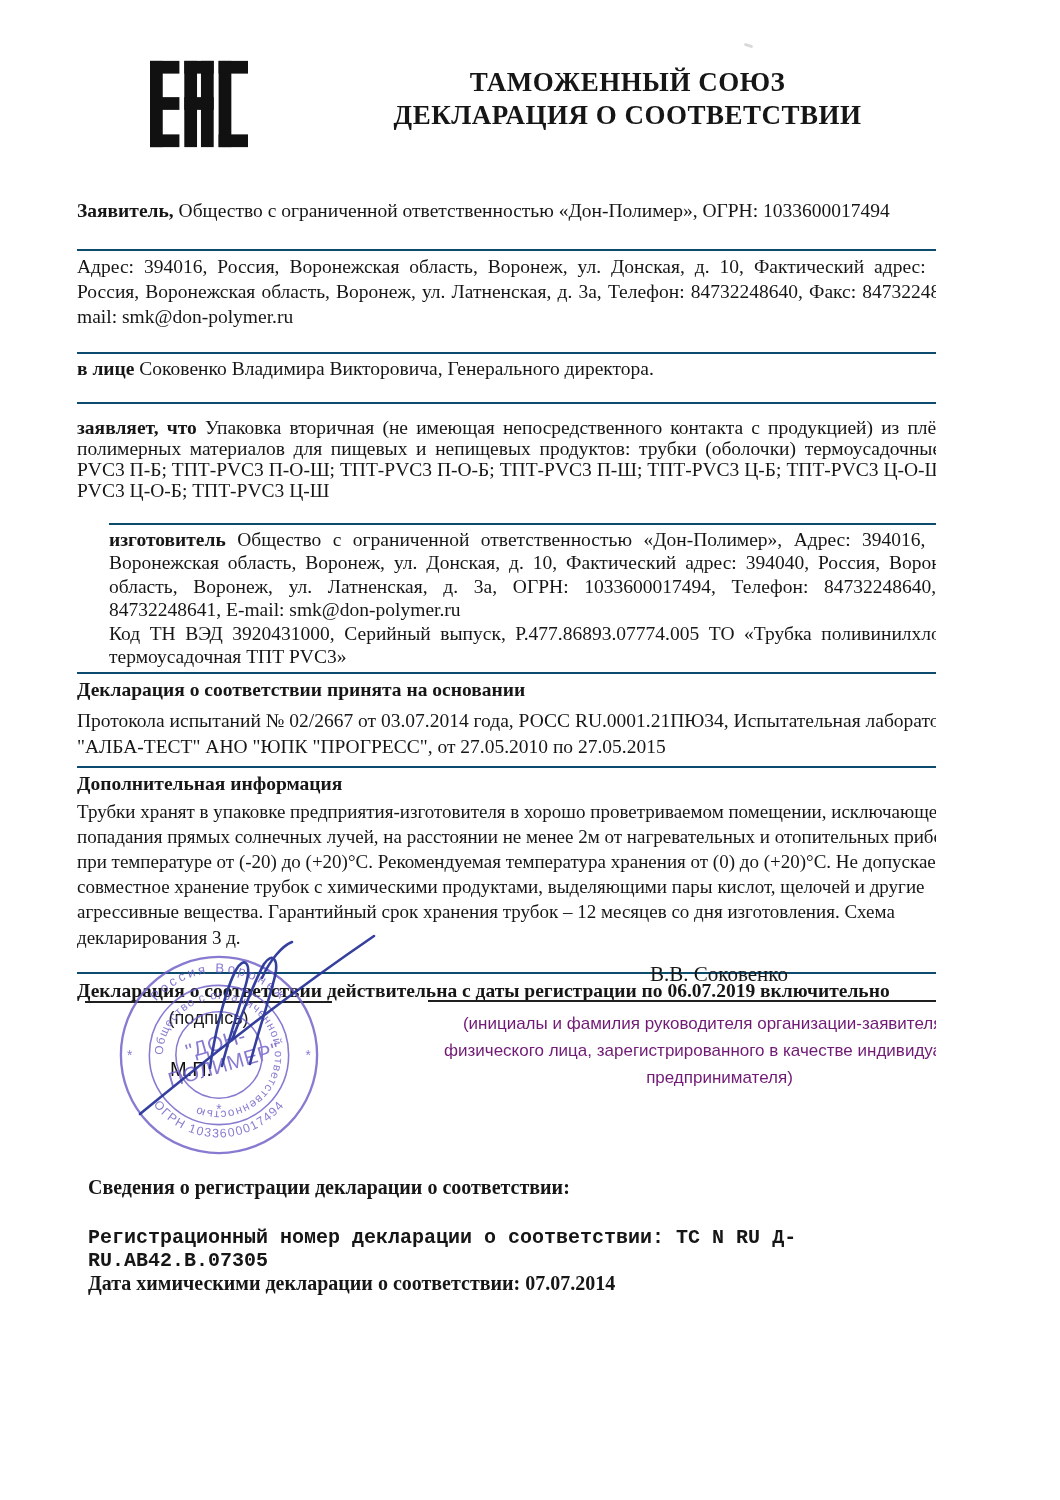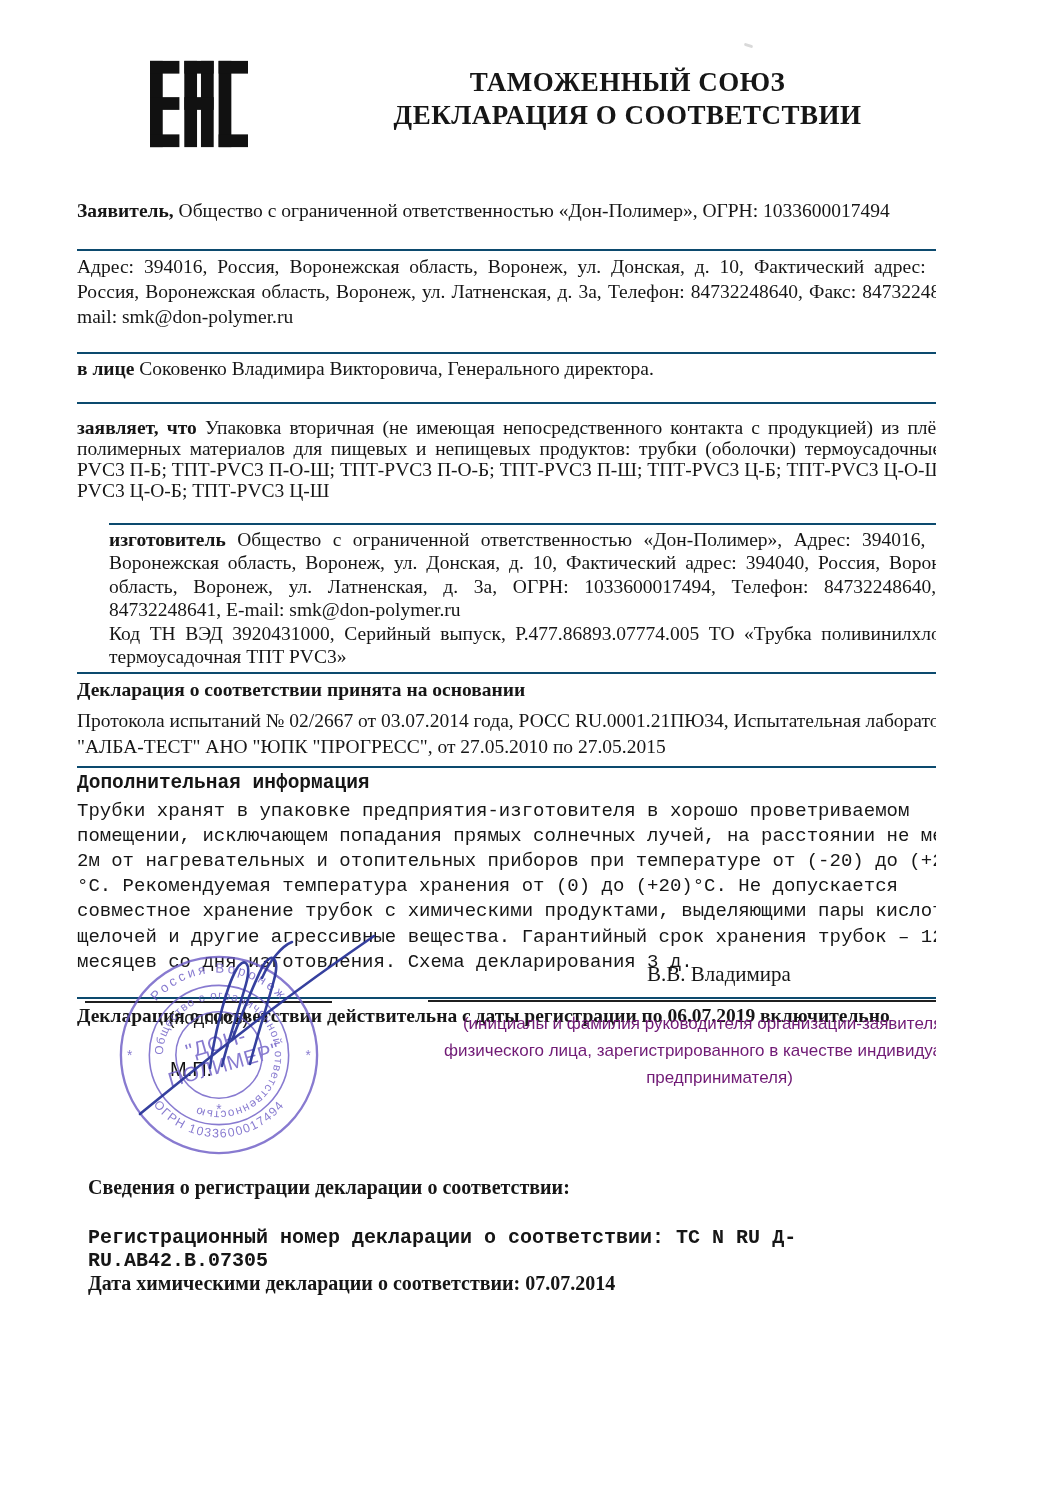--- a/index.html
+++ b/index.html
@@ -25,21 +25,21 @@
   #row-address{padding:3px 0 3px;line-height:25px;}
   #row-inperson{padding:2px 0 2px;line-height:25px;}
   #row-declares{padding:13px 0 2px;line-height:21px;}
   #row-manufacturer{padding:3px 0 3px;line-height:23.5px;margin-left:32px;}
   #row-complies{padding:4px 0 8px;}
   #row-complies .hd{line-height:25px;}
   #row-complies .bd{line-height:25px;margin-top:4px;}
   #row-basis{padding:3px 0 5px;}
   #row-basis .hd{line-height:25px;}
   #row-basis .bd{line-height:26.5px;margin-top:6px;}
-  #row-additional{padding:3px 0 3px;font-family:Liberation Mono, monospace;}
+  #row-additional{padding:3px 0 3px;}
   #row-additional .hd{line-height:25px;}
   #row-additional .bd{line-height:25.2px;margin-top:3px;font-size:19px;}
   #row-validity{padding:4px 0 4px;line-height:26px;font-weight:bold;}
 
   
   .sig-line-left{position:absolute;left:85px;top:1001px;width:247px;height:2px;background:#1f1f1f;z-index:1;}
   .podpis{position:absolute;left:85px;top:1008px;width:247px;text-align:center;font-size:18px;color:#1b1b1b;z-index:1;}
   .mp{position:absolute;left:170px;top:1058px;font-size:20px;color:#111;z-index:1;}
   .stamp{position:absolute;left:116px;top:952px;width:206px;height:206px;z-index:2;opacity:.82;}
   .handsig{position:absolute;left:112px;top:918px;width:300px;height:210px;z-index:3;pointer-events:none;}
@@ -139,21 +139,21 @@
 
   <svg class="handsig" viewBox="0 0 300 210" aria-hidden="true">
     <g fill="none" stroke="#2b3699" stroke-width="2.6" stroke-linecap="round" opacity="0.95">
       <path d="M 28 196 C 70 162, 148 96, 262 18"></path>
       <path d="M 98 150 C 102 118, 114 70, 124 52 C 132 38, 140 44, 134 66 C 126 94, 114 130, 110 148"></path>
       <path d="M 120 122 C 130 96, 144 60, 152 46 C 160 34, 168 40, 162 62 C 154 92, 142 128, 138 146"></path>
       <path d="M 150 60 C 158 42, 170 28, 180 24"></path>
     </g>
   </svg>
 
-  <div class="signee-name">В.В. Владимира</div>
+  <div class="signee-name">В.В. Соковенко</div>
   <div class="sig-line-right"></div>
   <div class="signee-caption sans">(инициалы и фамилия руководителя организации-заявителя или физического лица, зарегистрированного в качестве индивидуального предпринимателя)</div>
 
   <div class="reg-heading">Сведения о регистрации декларации о соответствии:</div>
   <div class="reg-number"><span>Регистрационный номер декларации о соответствии:</span> <span>ТС N RU Д-RU.АВ42.В.07305</span></div>
   <div class="reg-date"><span>Дата химическими декларации о соответствии:</span> <span>07.07.2014</span></div>
 
 </div>
 
 </body></html>

